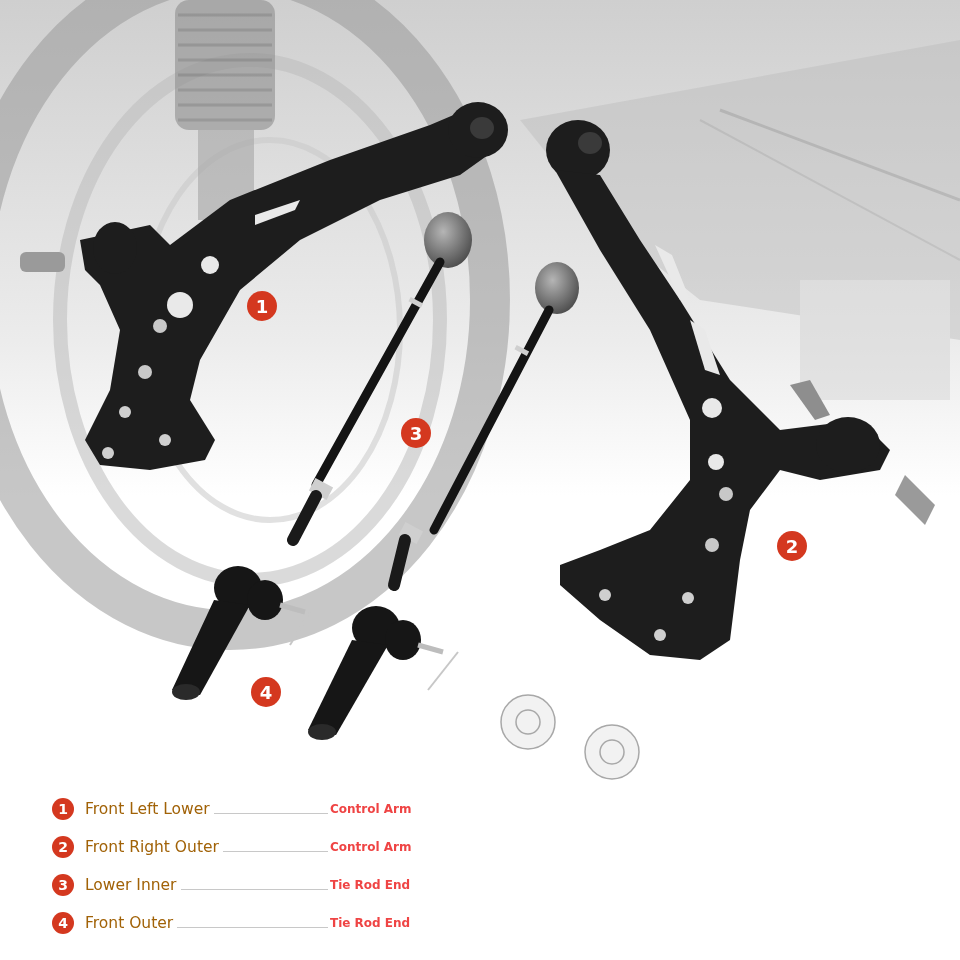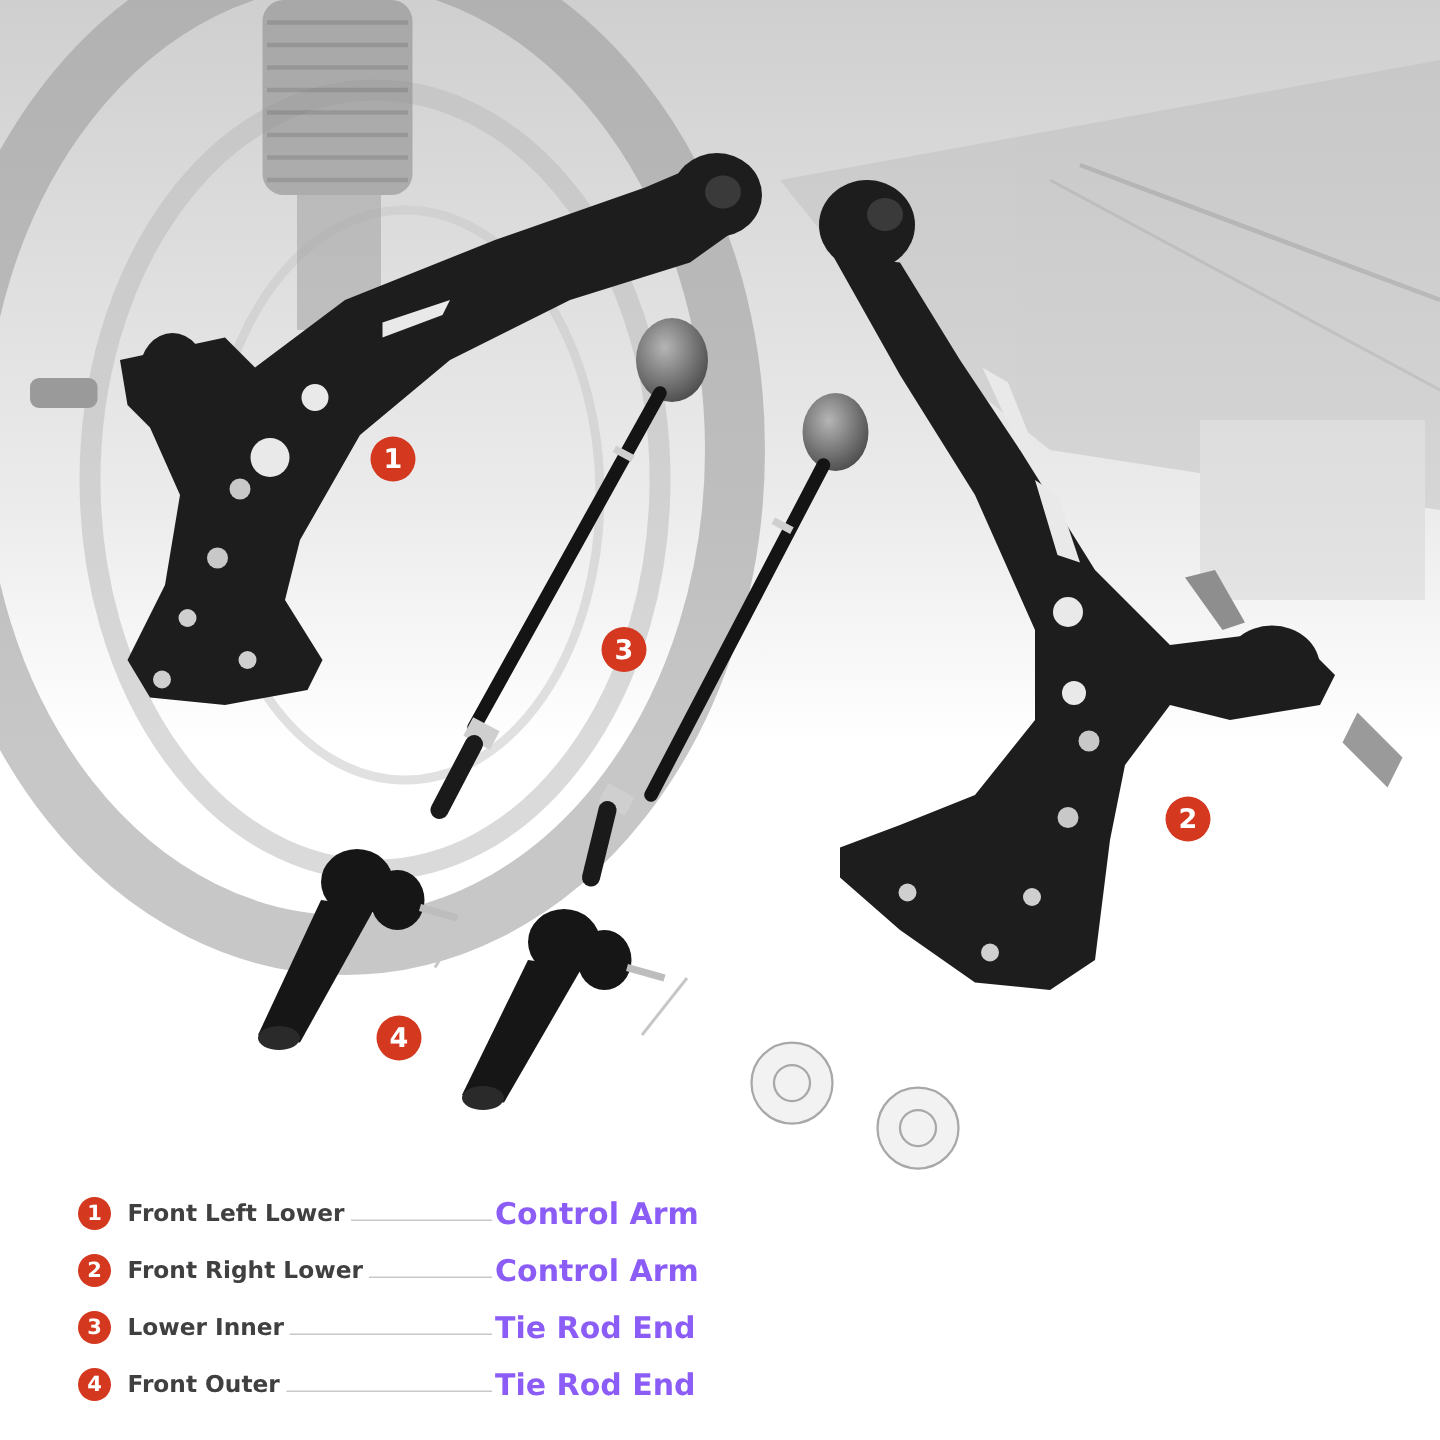--- a/index.html
+++ b/index.html
@@ -11,23 +11,23 @@
       background: #d4381f; color: #fff; font-weight: bold; font-size: 18px;
       display: flex; align-items: center; justify-content: center;
       font-family: "DejaVu Sans", sans-serif;
     }
     .legend { position: absolute; left: 52px; top: 790px; width: 380px; }
     .legend-row { position: relative; height: 38px; display: flex; align-items: center; }
     .legend-row .lb {
       width: 22px; height: 22px; border-radius: 50%; background: #d4381f; color: #fff;
       font-weight: bold; font-size: 14px; display: flex; align-items: center; justify-content: center; flex: 0 0 22px;
     }
-    .legend-row .name { margin-left: 11px; font-size: 15.5px; font-weight: bold; color: #404040; white-space: nowrap; }
+    .legend-row .name { margin-left: 11px; font-size: 15.5px; font-weight: normal; color: #a16207; white-space: nowrap; }
     .legend-row .line { flex: 1 1 auto; height: 1px; background: #c8c8c8; margin: 8px 2px 0 4px; align-self: center; }
-    .legend-row .part { font-size: 20px; font-weight: bold; color: #8b5cf6; white-space: nowrap; width: 102px; text-align: center; }
+    .legend-row .part { font-size: 12px; font-weight: bold; color: #ef4444; white-space: nowrap; width: 102px; }
   </style>
 </head>
 <body>
 
 <div class="canvas">
 
   <svg class="bg" width="960" height="960" viewBox="0 0 960 960">
     <defs>
       <linearGradient id="bgfade" x1="0" y1="0" x2="0" y2="1">
         <stop offset="0" stop-color="#cfcfcf"></stop>
@@ -153,21 +153,21 @@
 
   <div class="legend">
     <div class="legend-row">
       <span class="lb">1</span>
       <span class="name">Front Left Lower</span>
       <span class="line"></span>
       <span class="part">Control Arm</span>
     </div>
     <div class="legend-row">
       <span class="lb">2</span>
-      <span class="name">Front Right Lower</span>
+      <span class="name">Front Right Outer</span>
       <span class="line"></span>
       <span class="part">Control Arm</span>
     </div>
     <div class="legend-row">
       <span class="lb">3</span>
       <span class="name">Lower Inner</span>
       <span class="line"></span>
       <span class="part">Tie Rod End</span>
     </div>
     <div class="legend-row">

